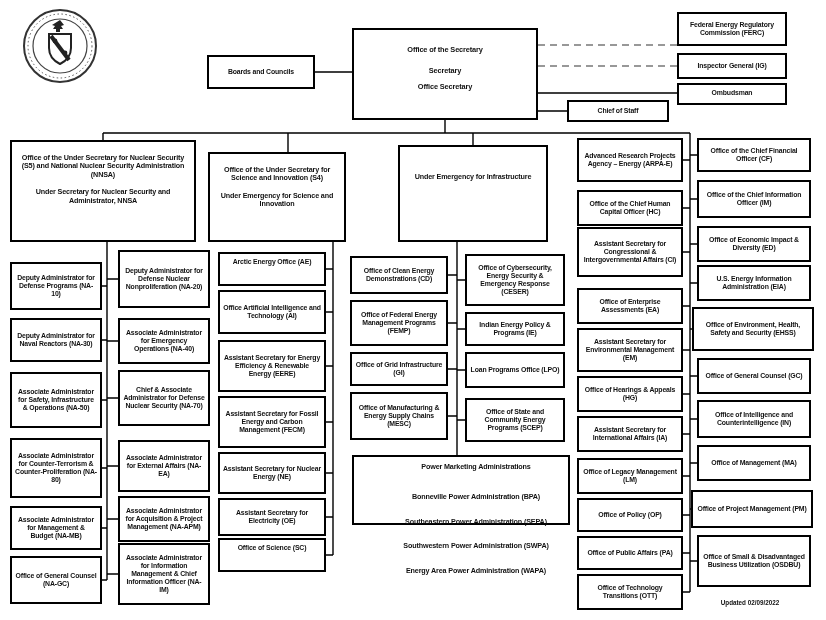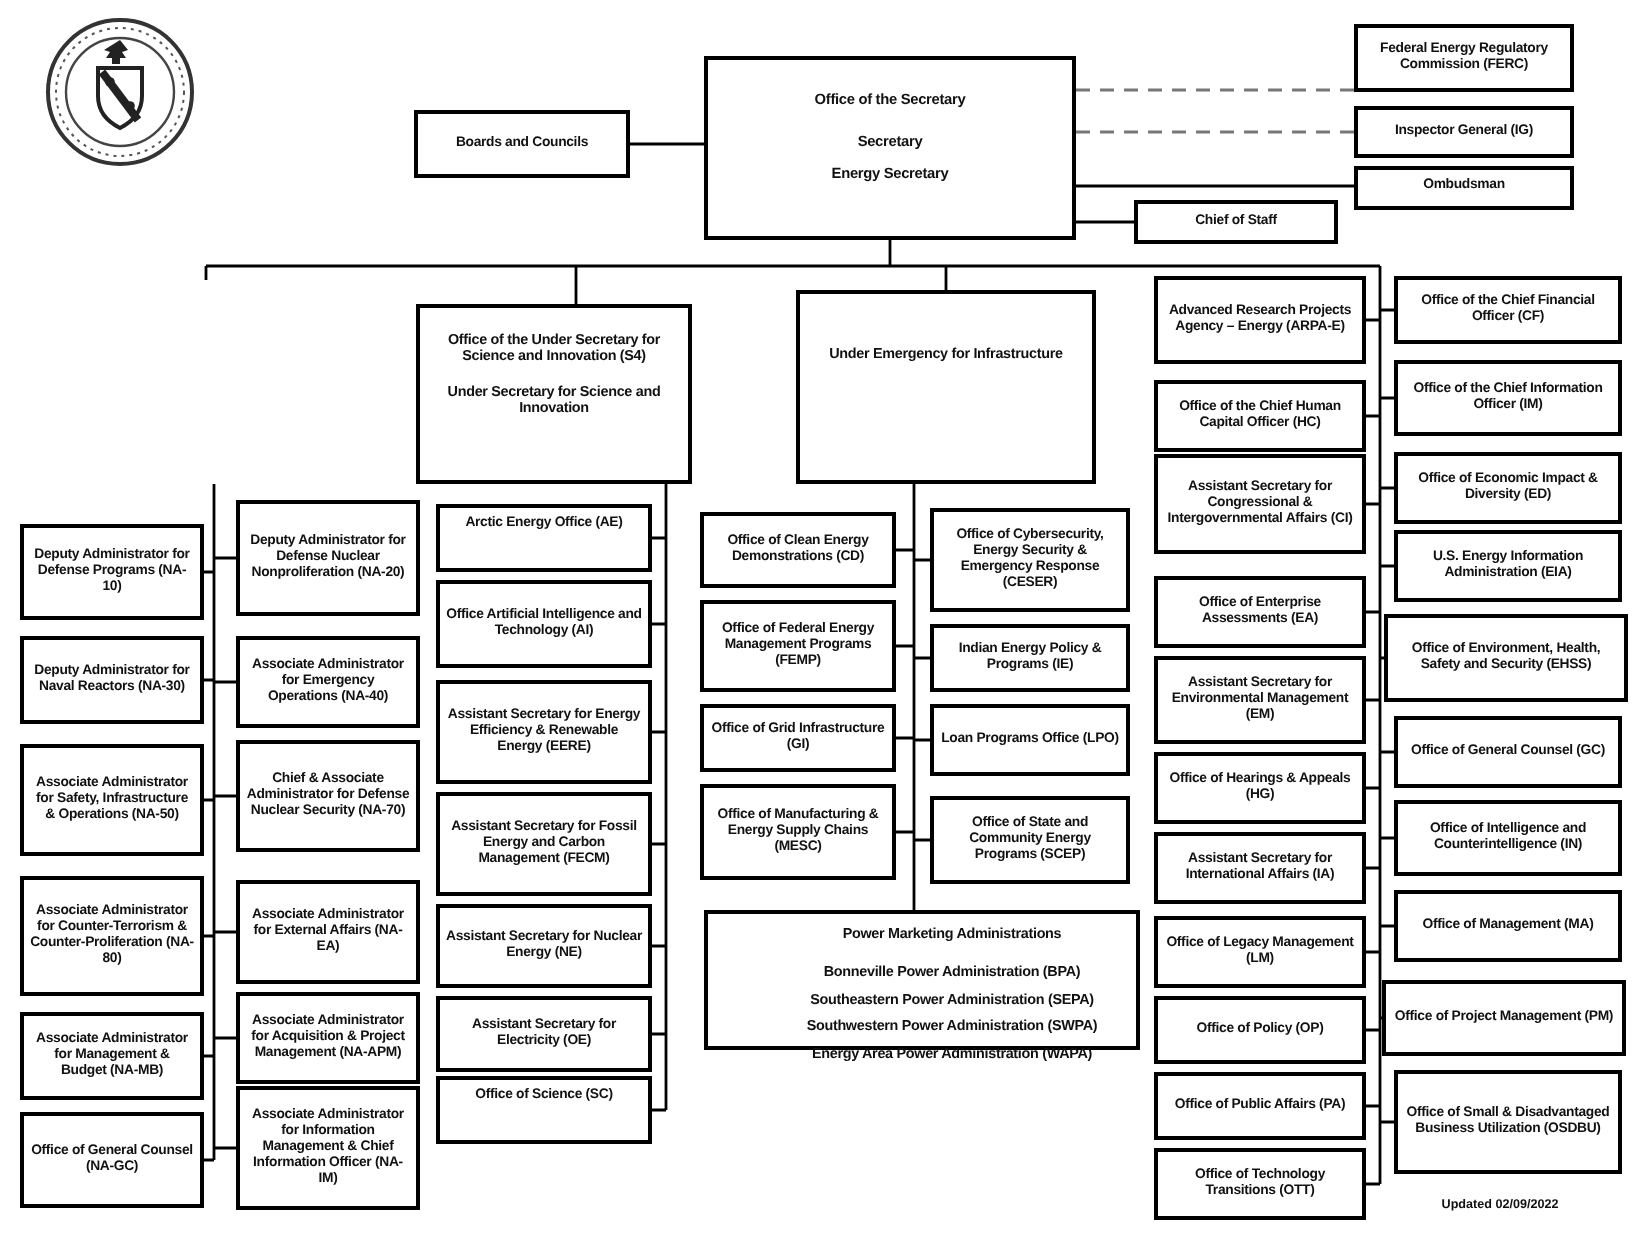--- a/index.html
+++ b/index.html
@@ -8,21 +8,21 @@
   .lines{position:absolute;left:0;top:0;width:826px;height:620px;}
   .box{position:absolute;background:#fff;border:2px solid #000;box-sizing:border-box;
        display:flex;align-items:center;justify-content:center;text-align:center;
        font-weight:bold;font-size:6.9px;line-height:1.18;letter-spacing:-0.15px;
        padding:2px 3px;color:#111;}
   .box.top{align-items:flex-start;padding-top:4px;}
   .usec{flex-direction:column;justify-content:flex-start;gap:9px;padding-top:12px;font-size:7.2px;}
   .sec{flex-direction:column;justify-content:flex-start;gap:8px;padding-top:16px;font-size:7.4px;align-items:center;}
   .sec .t{margin-bottom:4px;}
   .pma{flex-direction:column;justify-content:flex-start;gap:6px;padding-top:6px;font-size:7.2px;padding-left:33px;}
-  .pma .list div{margin:5px 0;}
+  .pma .list div{margin:16px 0;}
   .title{position:absolute;left:320px;top:8px;width:250px;text-align:center;
          font-size:13px;font-weight:bold;letter-spacing:0.1px;}
   .updated{position:absolute;left:690px;top:599px;width:120px;text-align:center;
            font-size:6.3px;font-weight:bold;}
   .seal{position:absolute;left:22px;top:8px;}
 </style>
 </head>
 <body>
 
 <div class="canvas">
@@ -63,31 +63,35 @@
     <circle cx="33" cy="33" r="2.4" fill="#222"></circle>
     <circle cx="43" cy="45" r="2.4" fill="#222"></circle>
   </svg>
 
 
   <div class="box" style="left:207px;top:55px;width:108px;height:34px;">Boards and Councils</div>
 
   <div class="box sec" style="left:352px;top:28px;width:186px;height:92px;">
     <div class="t">Office of the Secretary</div>
     <div>Secretary</div>
-    <div>Energy Secretary</div>
+    <div>Office Secretary</div>
   </div>
 
   <div class="box" style="left:677px;top:12px;width:110px;height:34px;">Federal Energy Regulatory Commission (FERC)</div>
   <div class="box" style="left:677px;top:53px;width:110px;height:26px;">Inspector General (IG)</div>
   <div class="box top" style="left:677px;top:83px;width:110px;height:22px;">Ombudsman</div>
   <div class="box" style="left:567px;top:100px;width:102px;height:22px;">Chief of Staff</div>
 
+  <div class="box usec" style="left:10px;top:140px;width:186px;height:102px;">
+    <div>Office of the Under Secretary for Nuclear Security (S5) and National Nuclear Security Administration (NNSA)</div>
+    <div>Under Secretary for Nuclear Security and Administrator, NNSA</div>
+  </div>
   <div class="box usec" style="left:208px;top:152px;width:138px;height:90px;">
     <div>Office of the Under Secretary for Science and Innovation (S4)</div>
-    <div>Under Secretary for Science and Innovation</div>
+    <div>Under Emergency for Science and Innovation</div>
   </div>
   <div class="box usec" style="left:398px;top:145px;width:150px;height:97px;padding-top:26px;">
     <div>Under Emergency for Infrastructure</div>
   </div>
 
   <div class="box" style="left:10px;top:262px;width:92px;height:48px;">Deputy Administrator for Defense Programs (NA-10)</div>
   <div class="box" style="left:10px;top:318px;width:92px;height:44px;">Deputy Administrator for Naval Reactors (NA-30)</div>
   <div class="box" style="left:10px;top:372px;width:92px;height:56px;">Associate Administrator for Safety, Infrastructure &amp; Operations (NA-50)</div>
   <div class="box" style="left:10px;top:438px;width:92px;height:60px;">Associate Administrator for Counter-Terrorism &amp; Counter-Proliferation (NA-80)</div>
   <div class="box" style="left:10px;top:506px;width:92px;height:44px;">Associate Administrator for Management &amp; Budget (NA-MB)</div>

